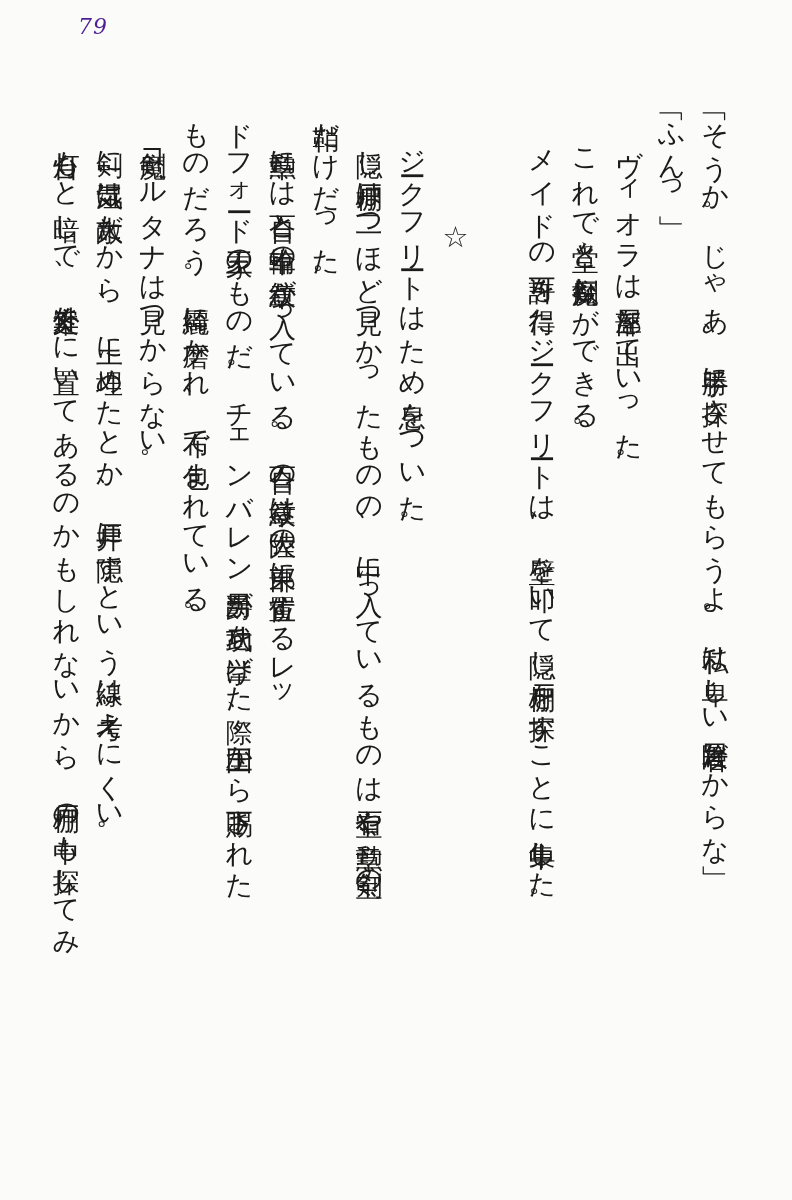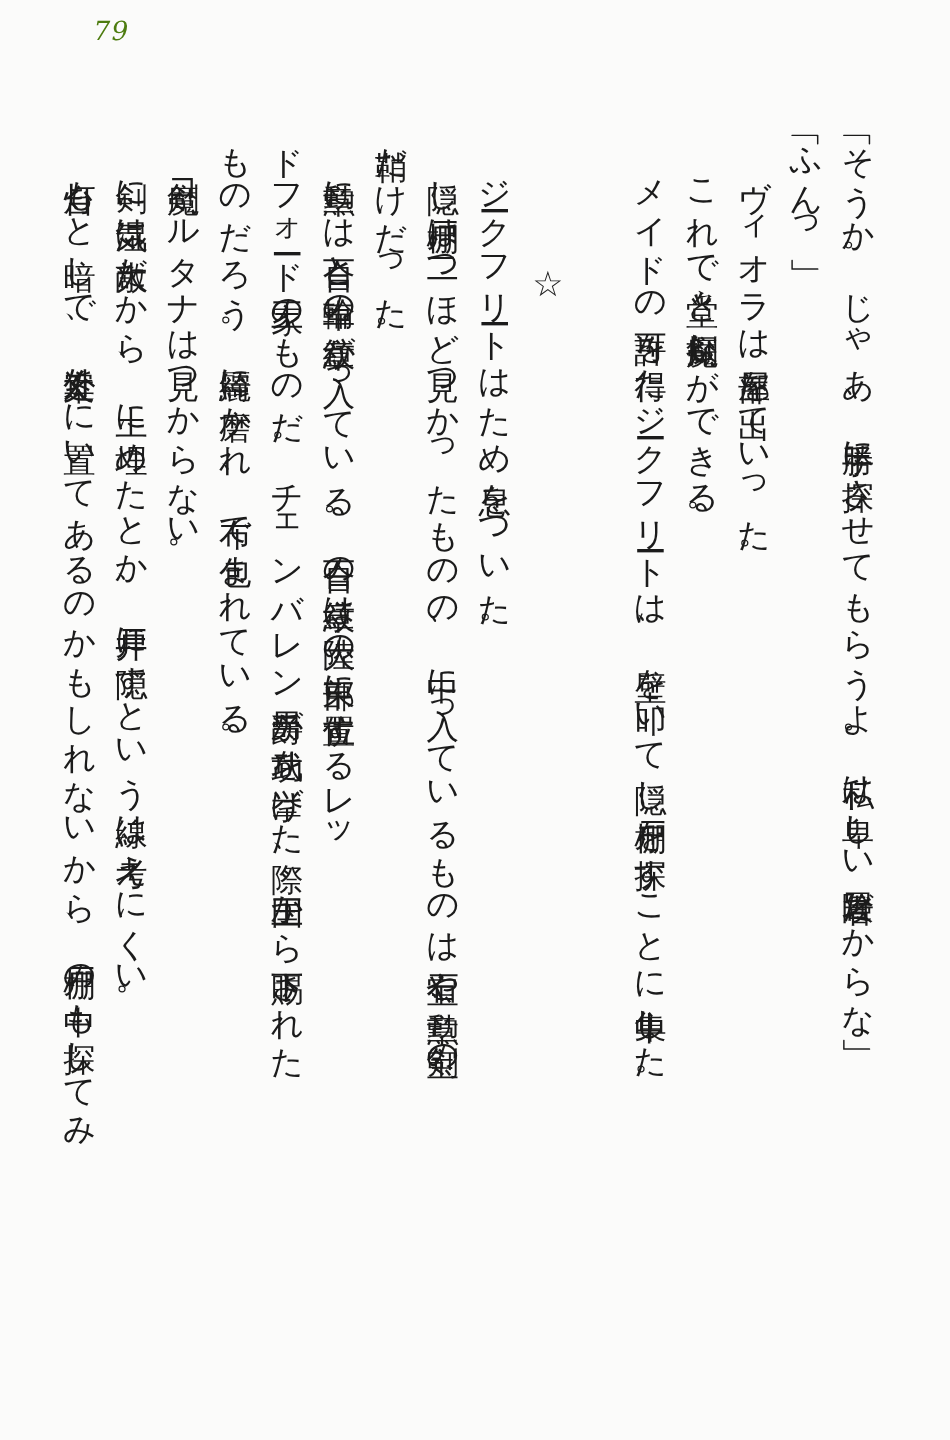--- a/index.html
+++ b/index.html
@@ -16,21 +16,21 @@
     background: #fbfbfa;
     color: #1b1b1b;
     overflow: hidden;
   }
   .page-number {
     position: absolute;
     top: 14px;
     left: 78px;
     font-size: 22px;
     font-style: italic;
-    color: #4d7c0f;
+    color: #4c1d95;
     font-family: "DejaVu Serif", serif;
     letter-spacing: 1px;
   }
   .text-block {
     position: absolute;
     top: 104px;
     right: 56px;
     width: 692px;
     height: 1088px;
     display: flex;

